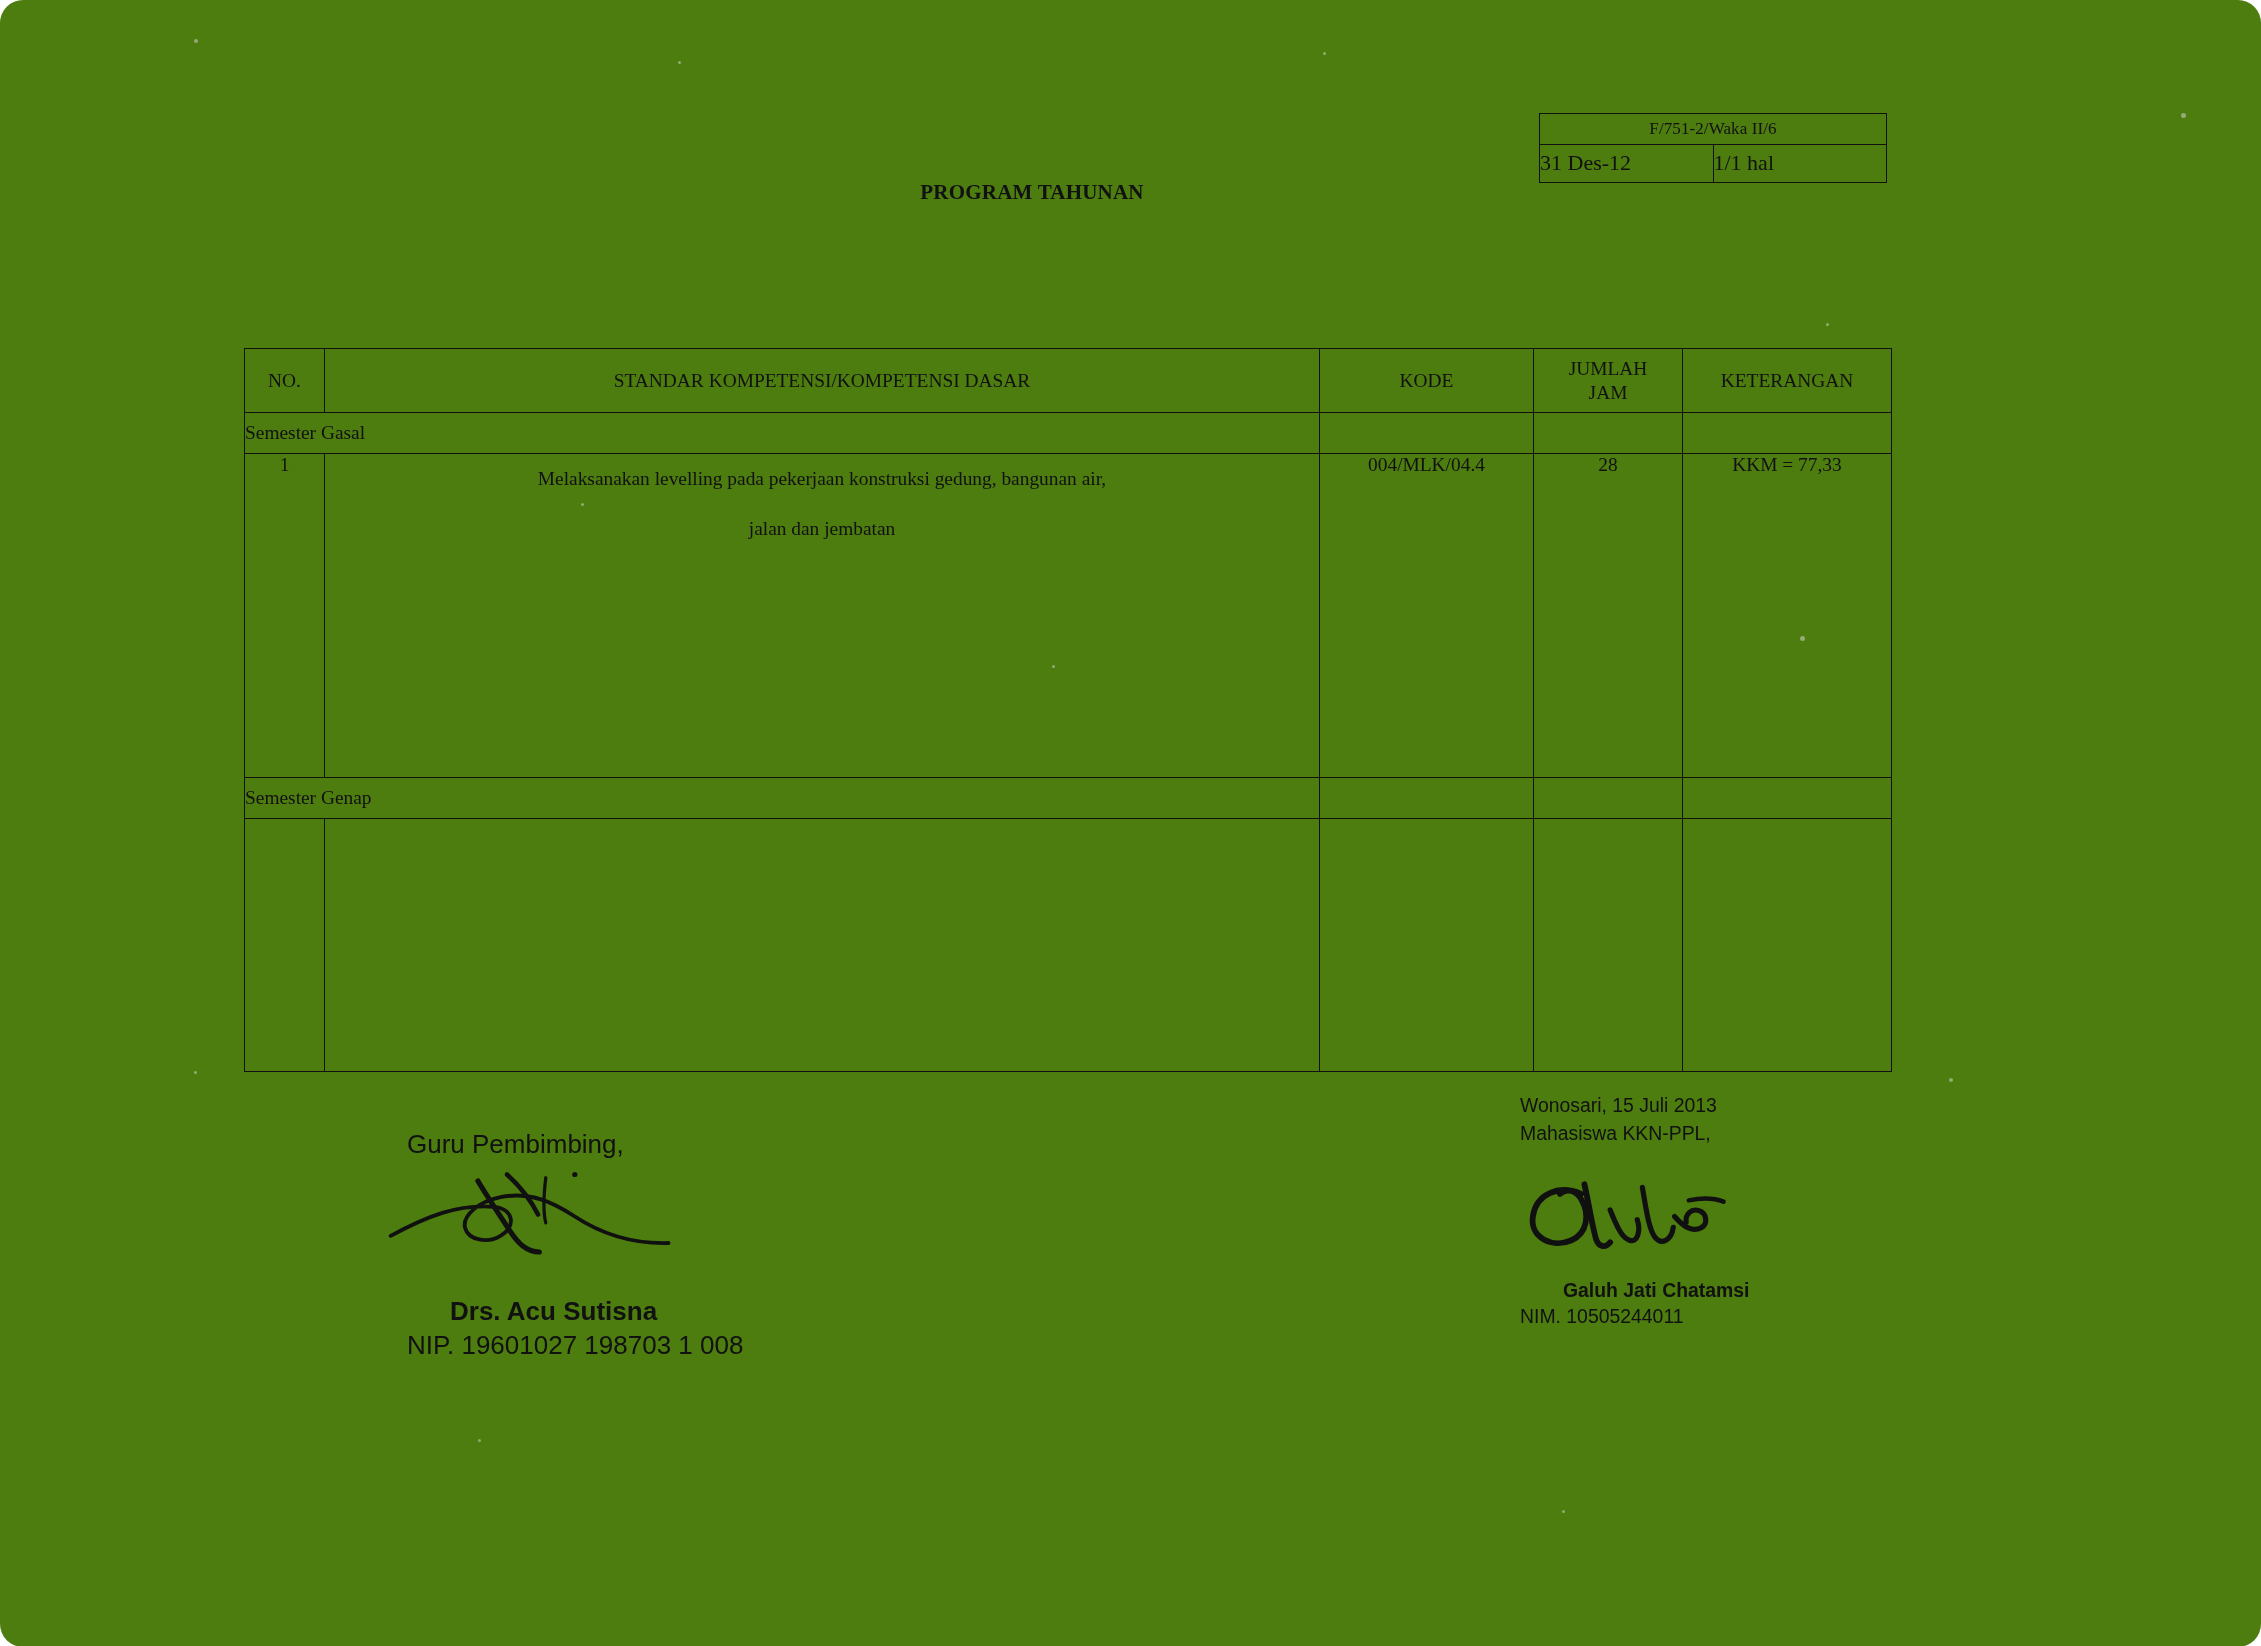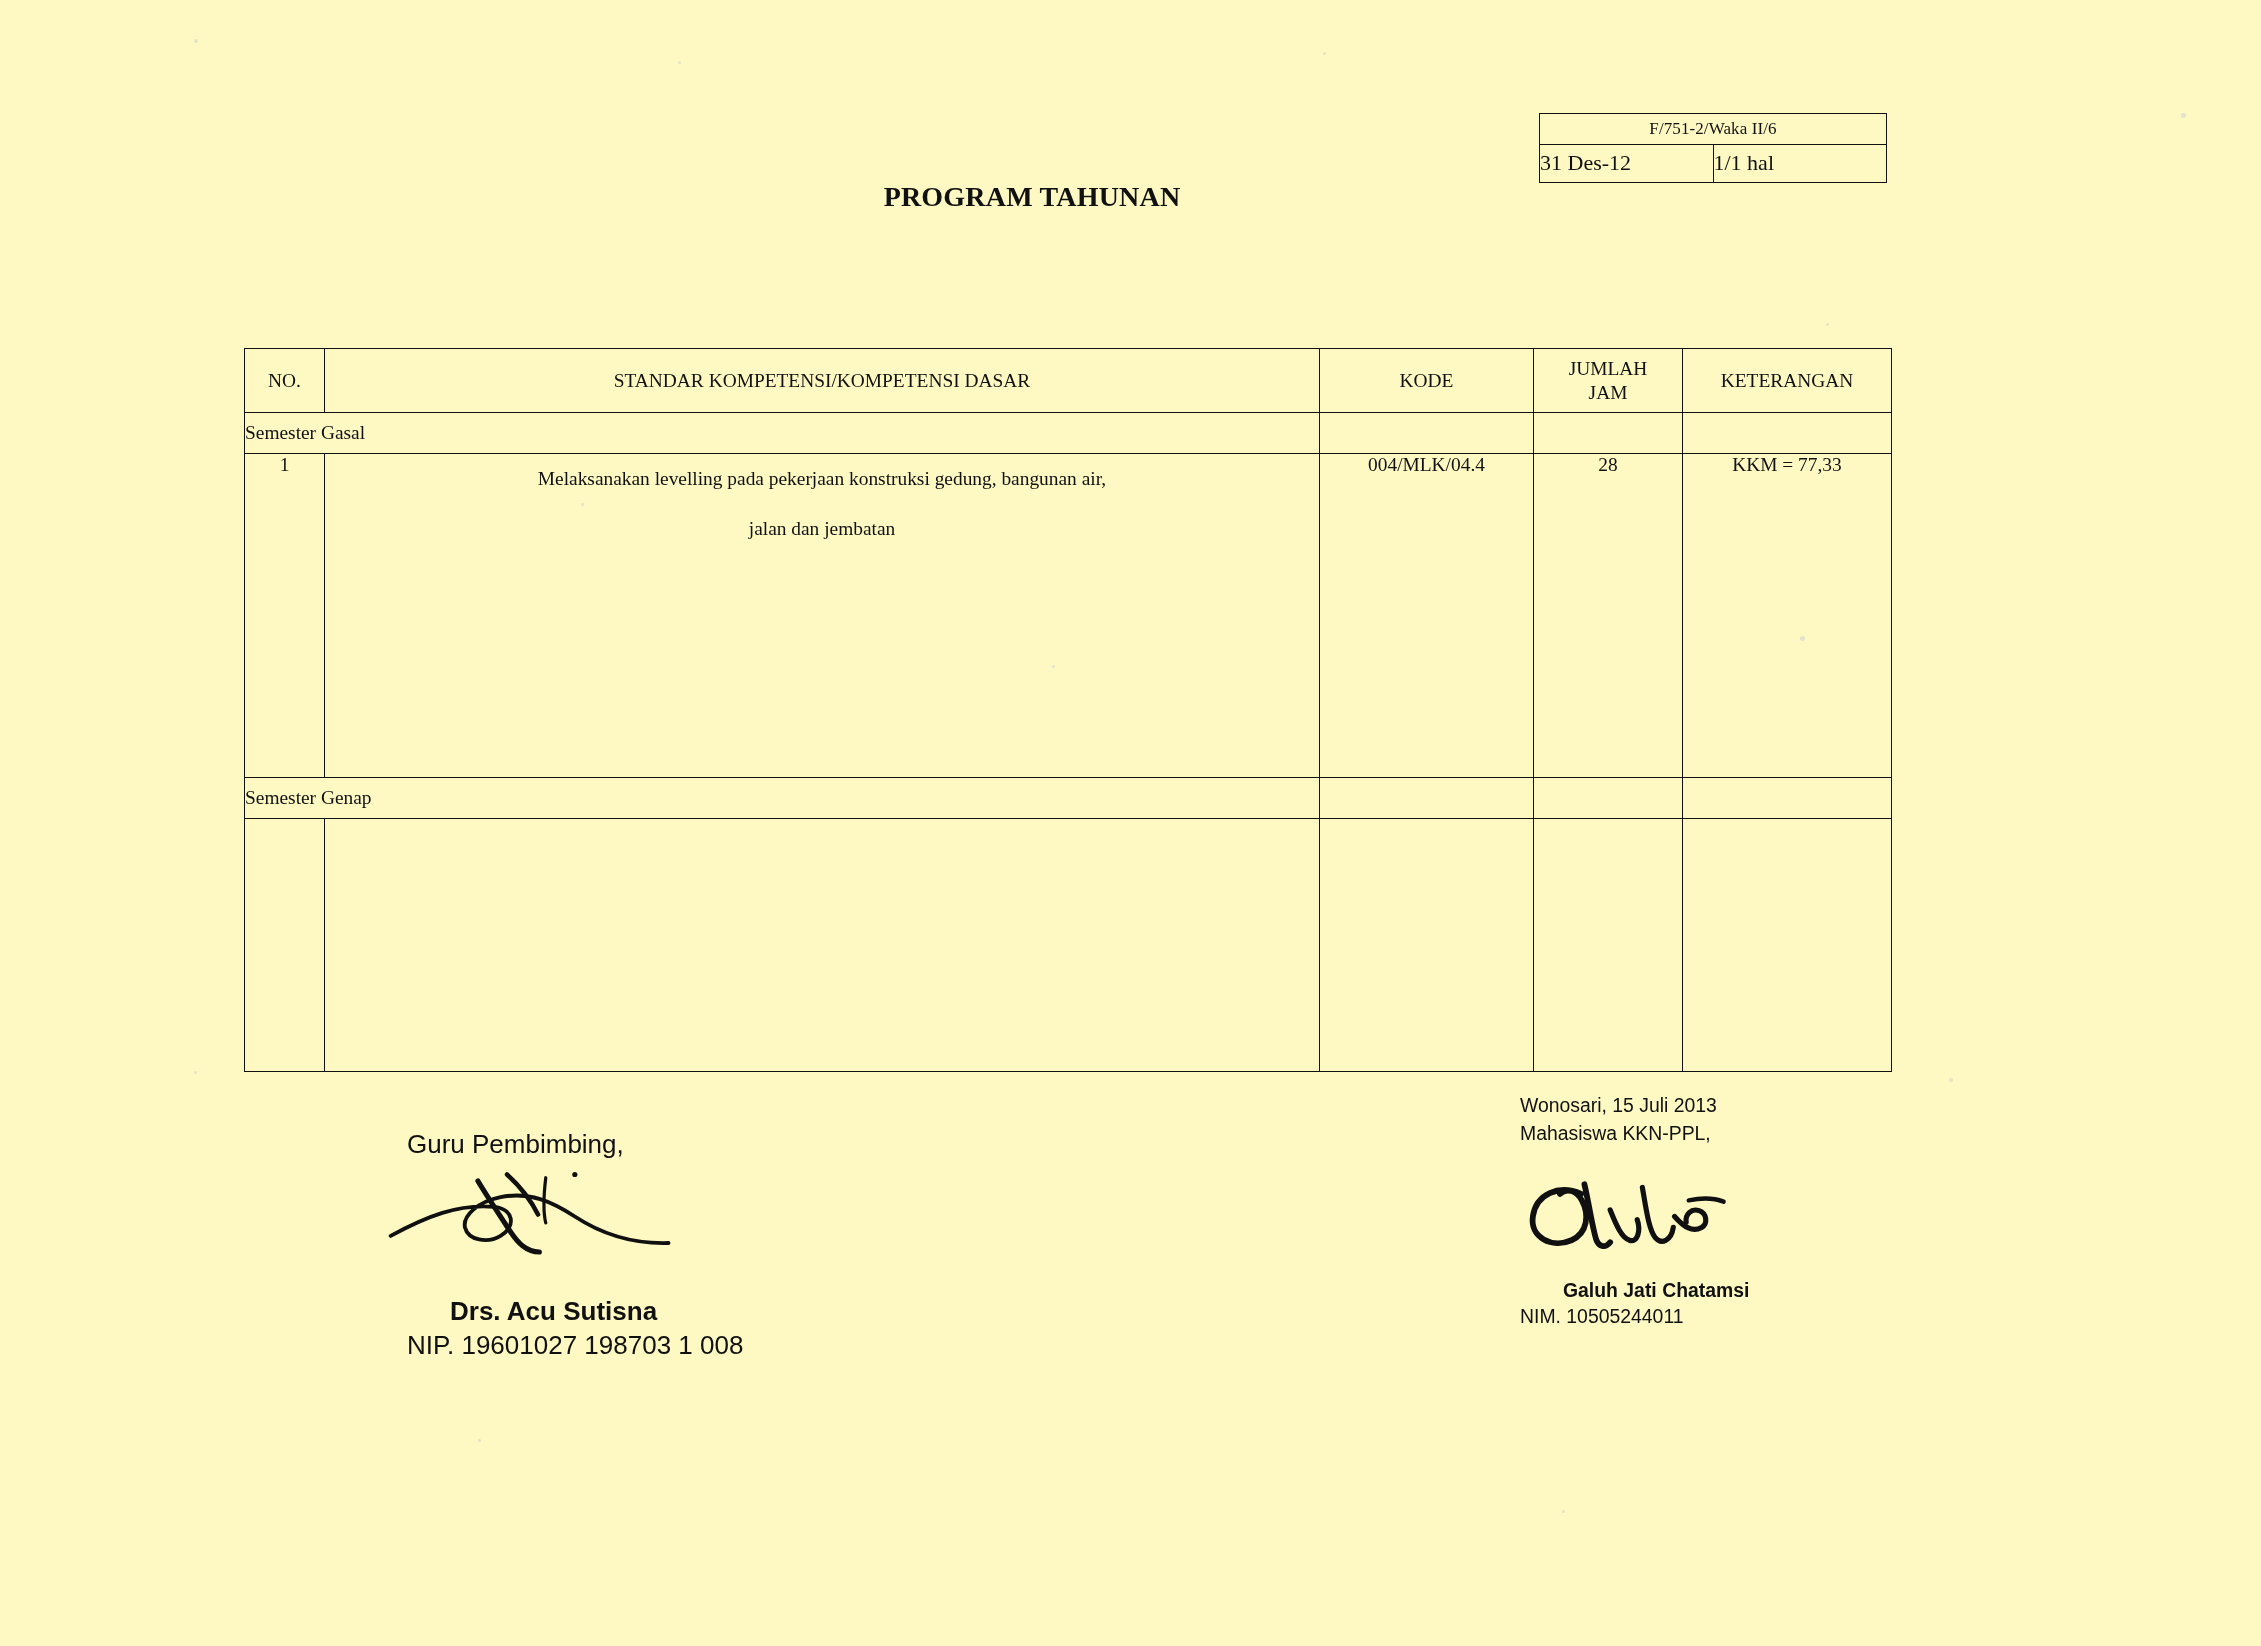--- a/index.html
+++ b/index.html
@@ -13,21 +13,22 @@
     position: relative;
     font-family: "Liberation Serif", serif;
     color: #111;
     overflow: hidden;
   }
 
   
   .page {
     position: absolute;
     inset: 0;
-    background: #fef9c3;
+    background: #4d7c0f;
+    border-radius: 23px;
   }
   .speck {
     position: absolute;
     background: #cfcfcf;
     border-radius: 50%;
     opacity: .55;
   }
 
   
   .form-code-box {
@@ -62,21 +63,21 @@
   }
 
   
   .doc-title {
     position: absolute;
     left: 761px;
     top: 177px;
     width: 542px;
     text-align: center;
     font-weight: bold;
-    font-size: 28px;
+    font-size: 21px;
     line-height: 1.45;
     letter-spacing: 0.2px;
   }
 
   
   .meta {
     position: absolute;
     left: 248px;
     top: 268px;
     font-size: 22px;

